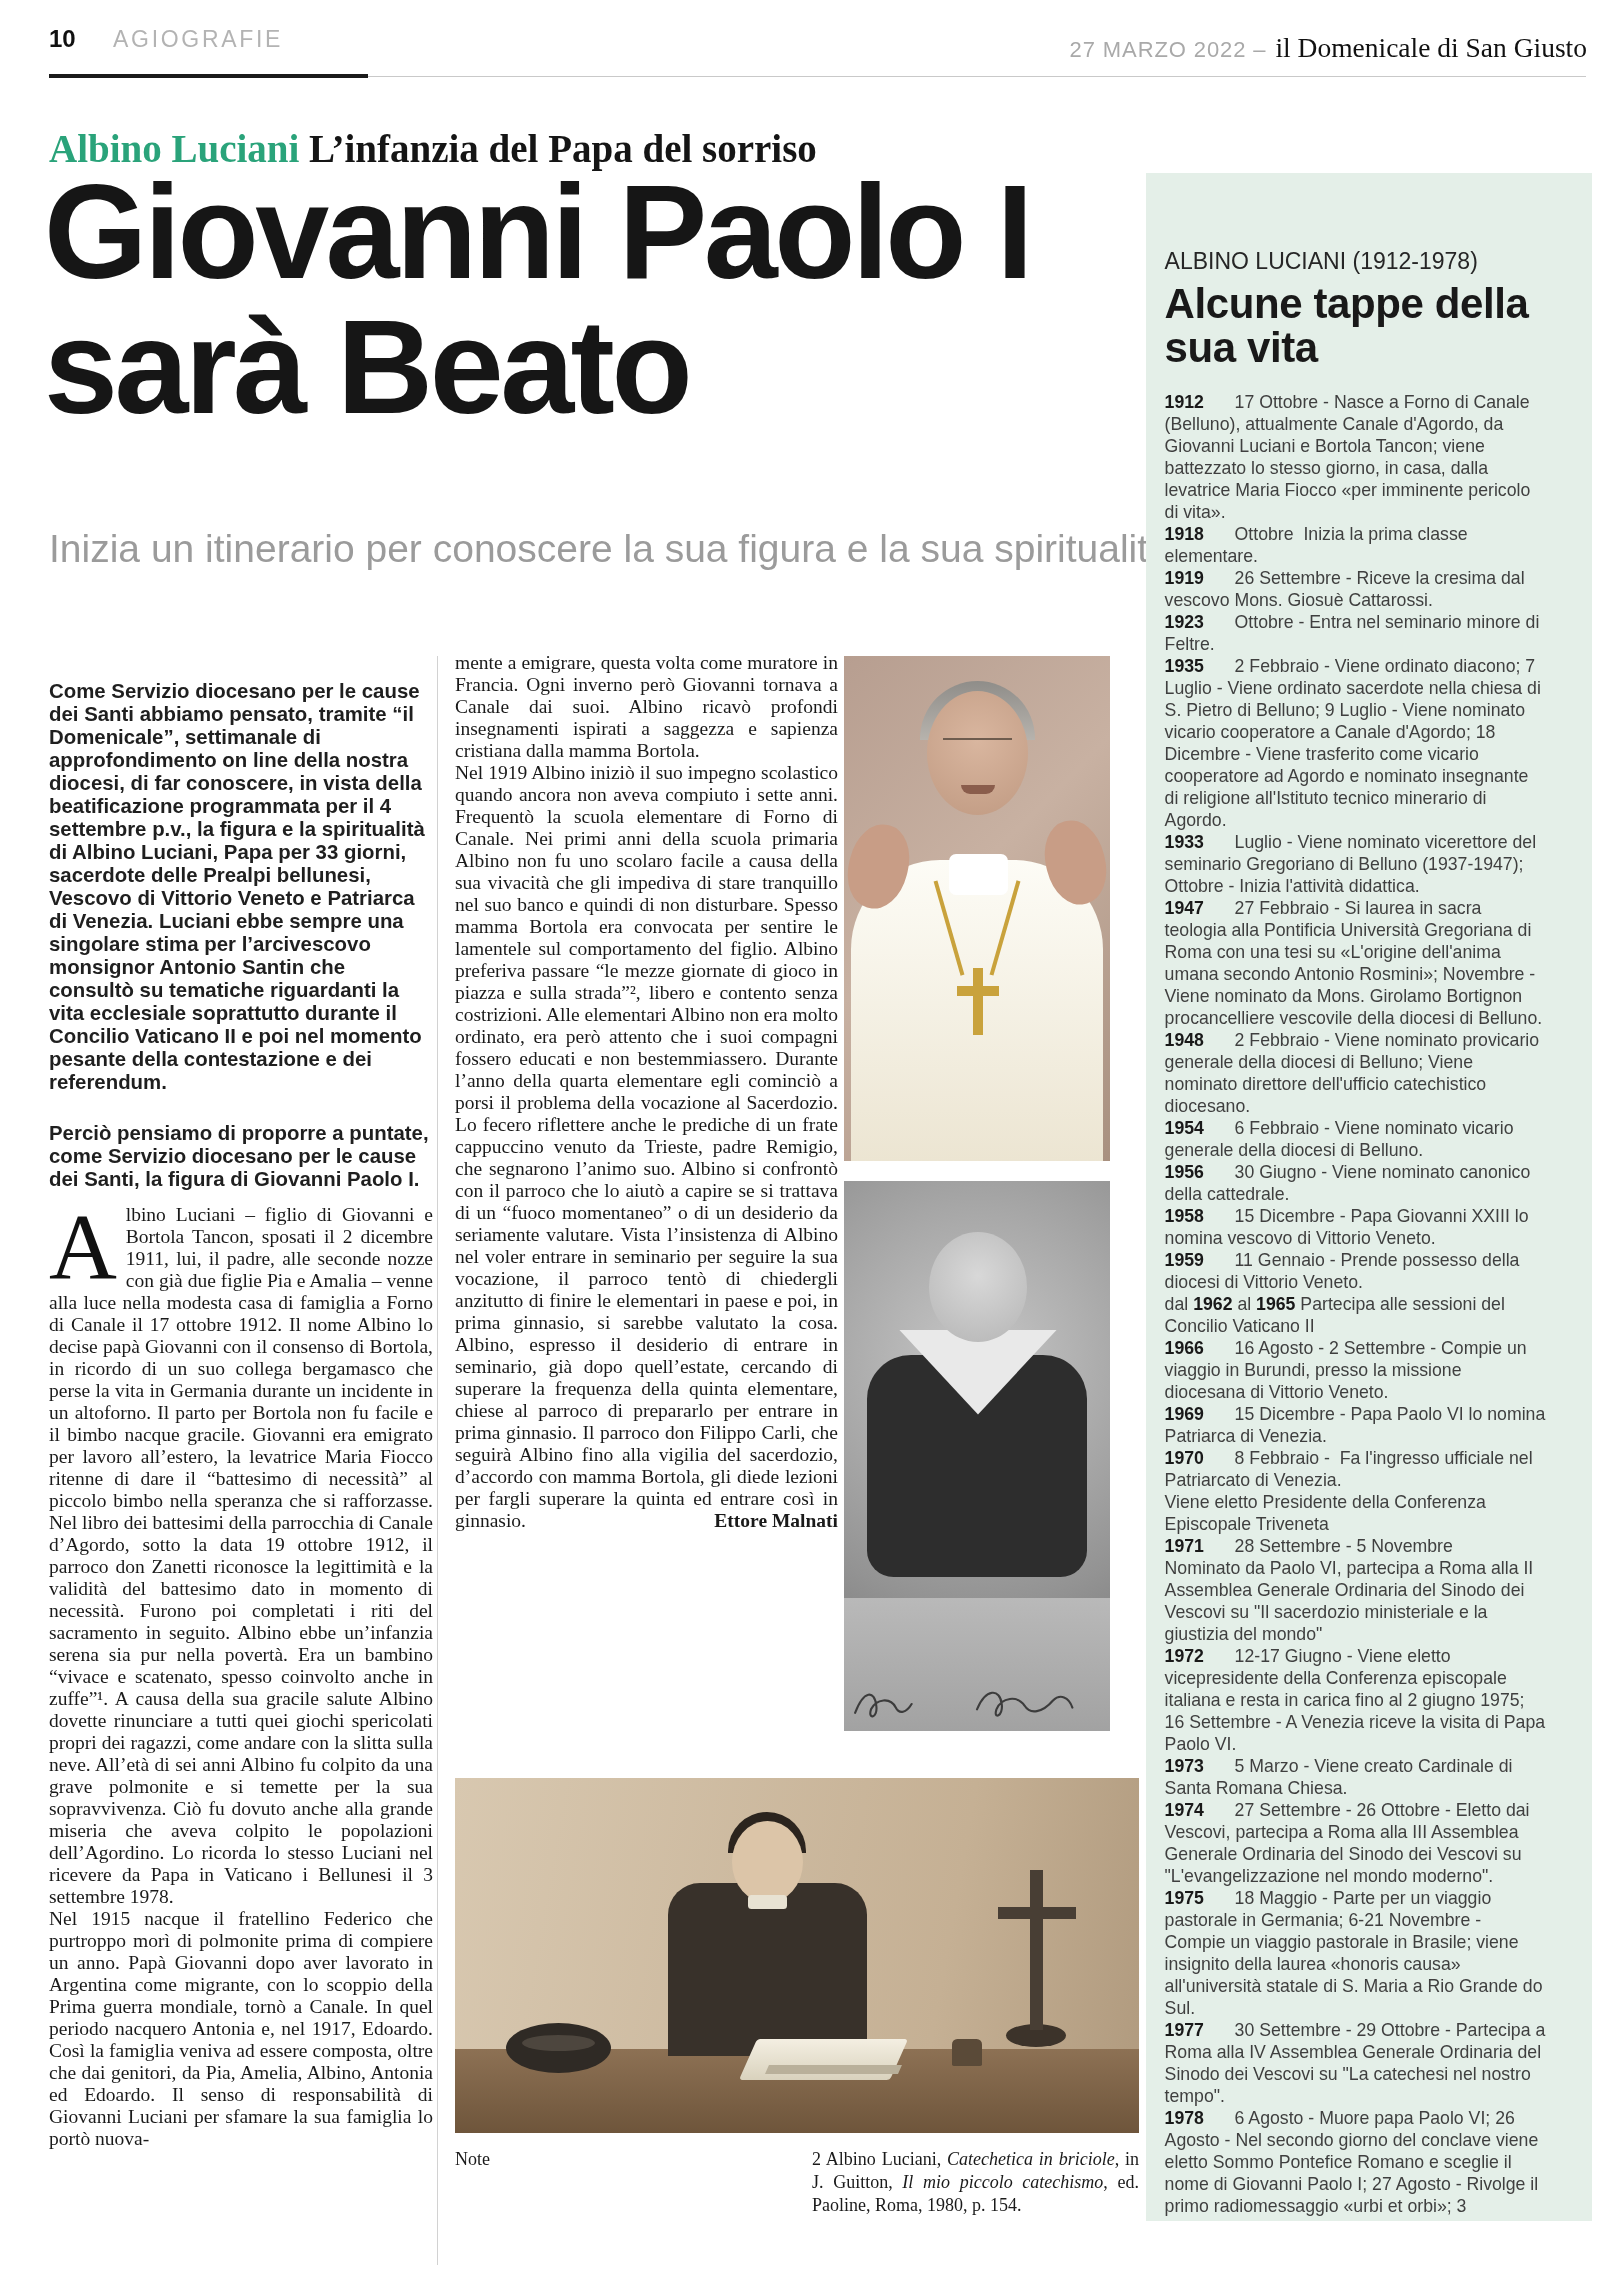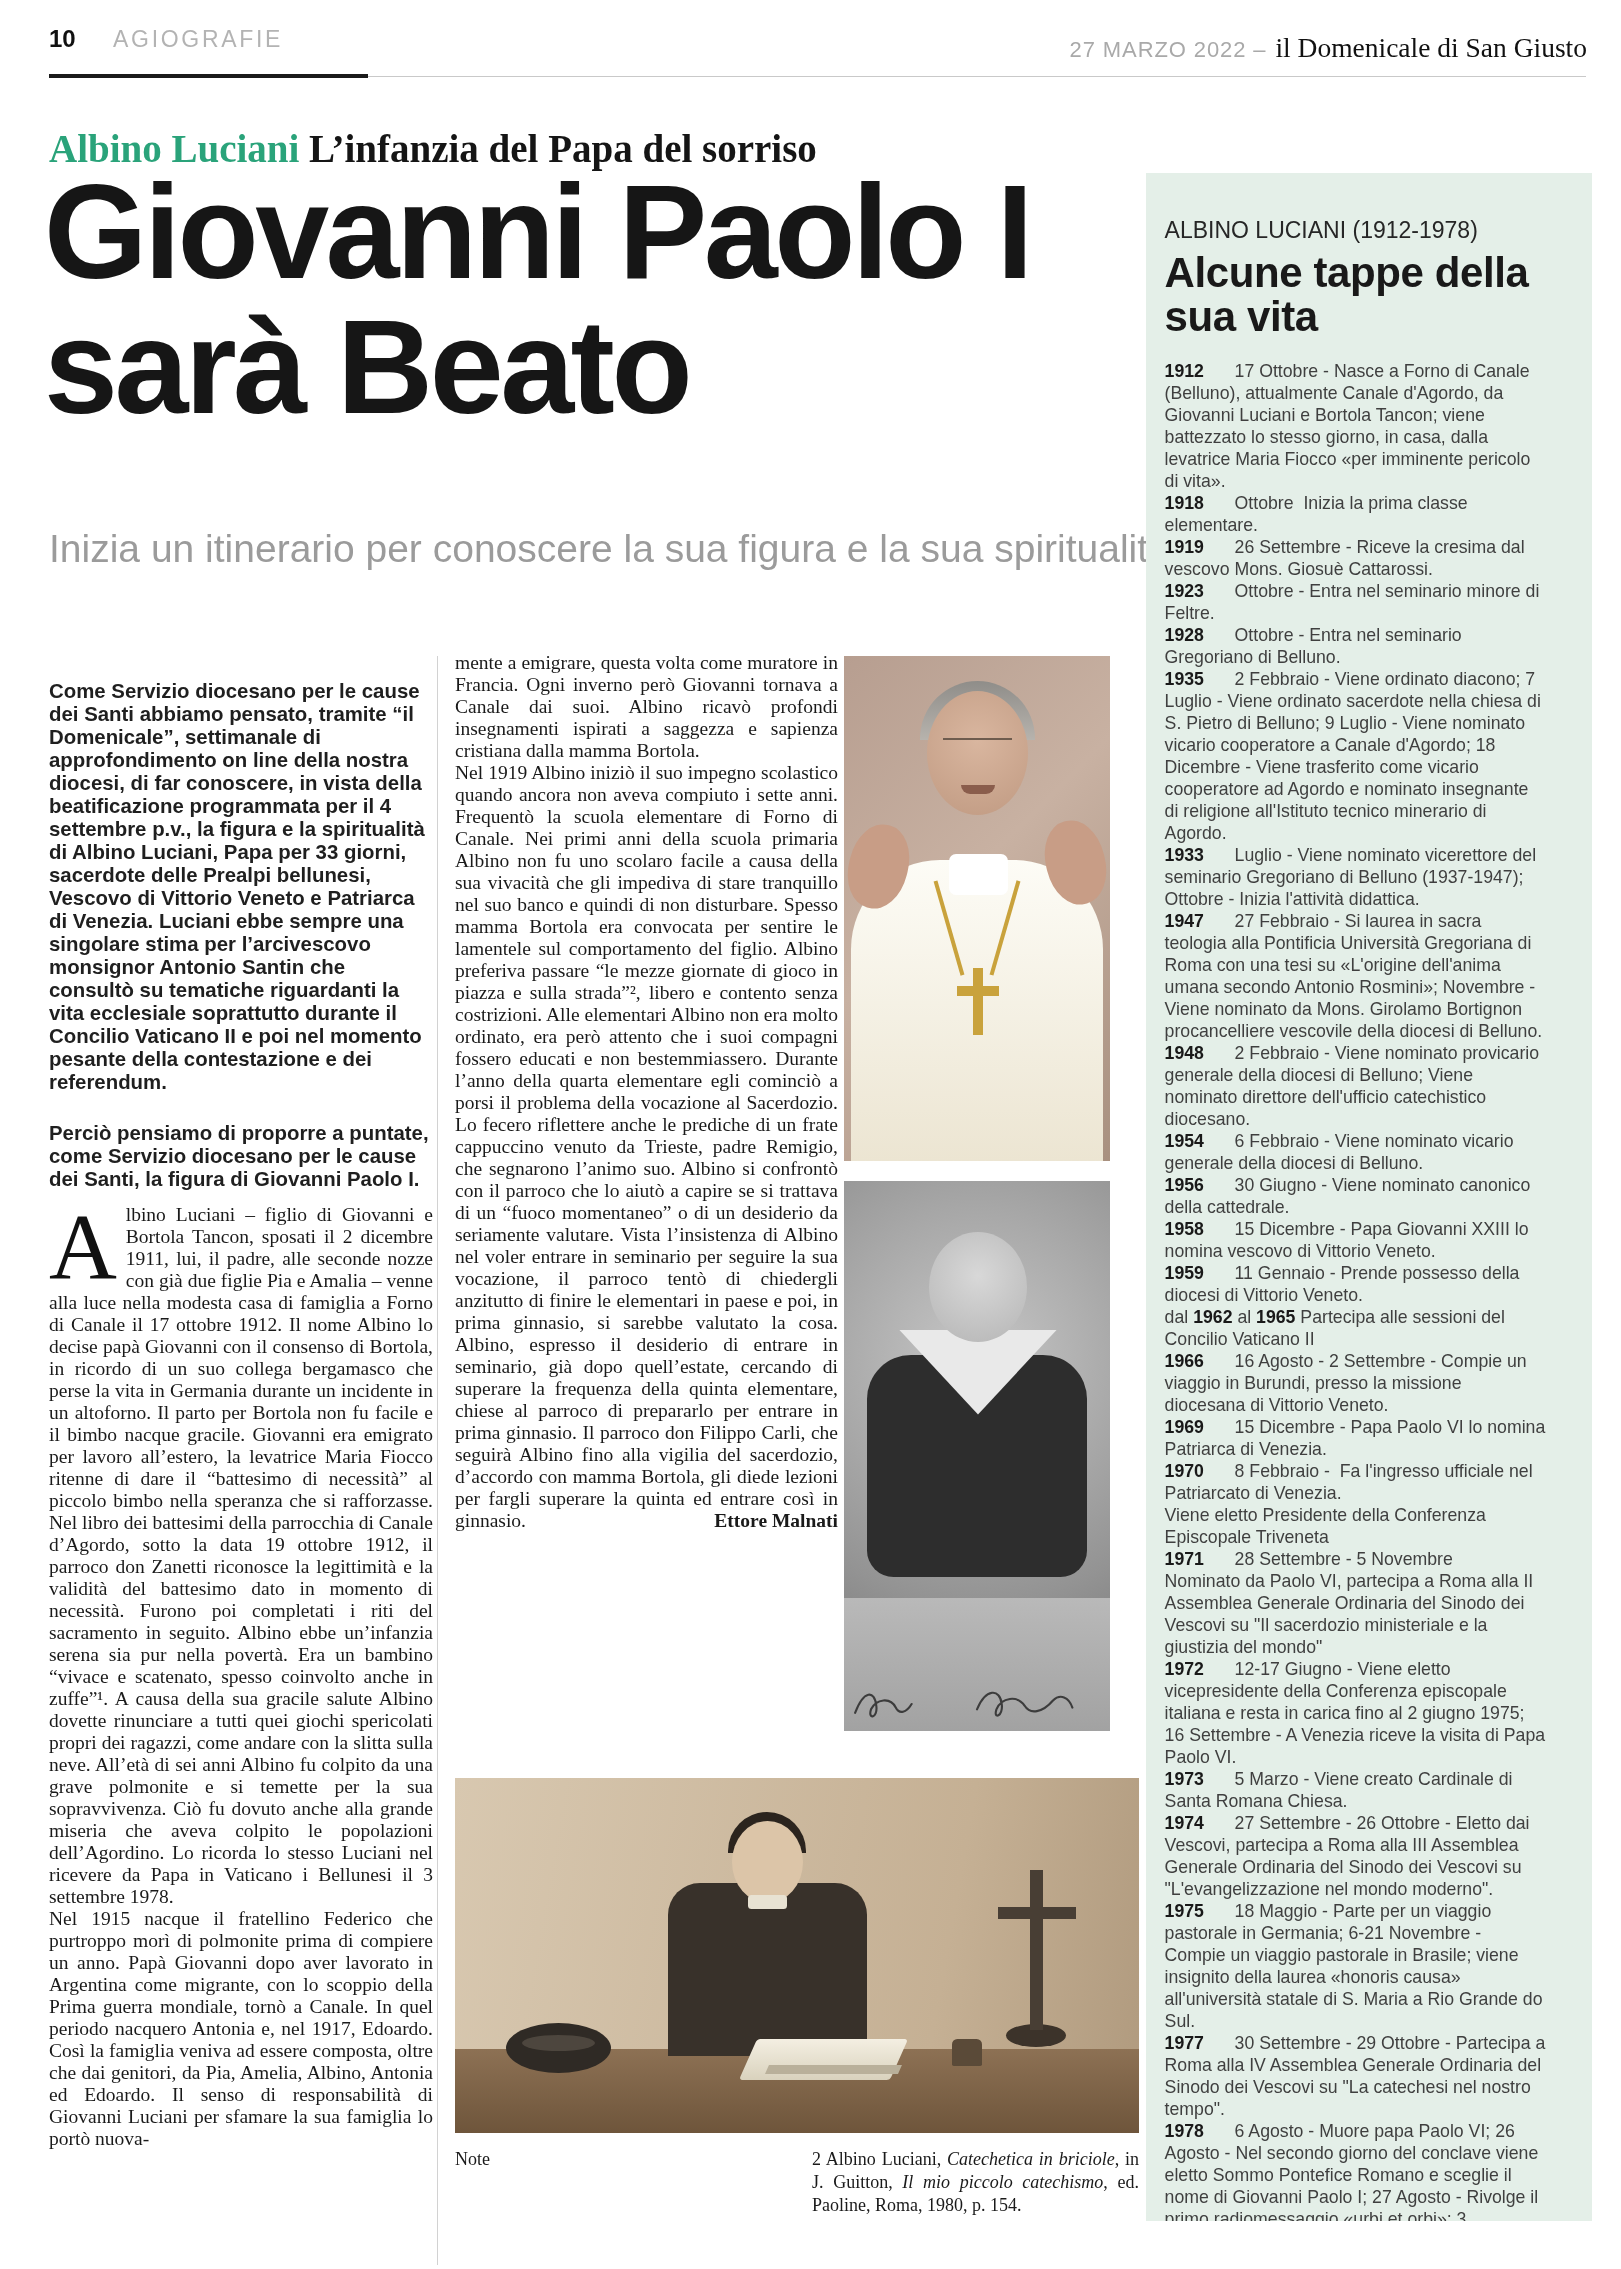--- a/index.html
+++ b/index.html
@@ -68,21 +68,21 @@
   .p3-hatband { position:absolute; left:67px; bottom:82px; width:73px; height:16px; border-radius:50%; background:#4d463e; }
   .p3-inkwell { position:absolute; left:497px; bottom:67px; width:30px; height:26.6px; border-radius:5.3px 5.3px 1.8px 1.8px; background:#5a4a38; }
   
   .notes { position:absolute; left:455px; top:2148px; width:684px; display:flex; gap:30px; }
   .note-col { width:327px; font-family:"Liberation Serif",serif; font-size:18px; line-height:23px; color:#1a1a1a; text-align:justify; }
   .note-label { display:block; }
   .seg-i { font-style:italic; }
   .seg-b { font-weight:bold; color:#191919; }
   
   .sidebar { position:absolute; left:1146px; top:173px; width:446px; height:2048px; background:#e4efe8; padding:44px 46px 35px 18.6px; overflow:hidden; }
-  .sb-label { font:23px/26.6px "Liberation Sans",sans-serif; color:#262626; margin-bottom:7px; }
+  .sb-label { font:23px/26.6px "Liberation Sans",sans-serif; color:#262626; margin-bottom:7px;margin-top:31px; }
   .sb-title { font:bold 42px/44px "Liberation Sans",sans-serif; color:#191919; letter-spacing:-0.4px; margin-bottom:21px; }
   .tl-entry { font:17.7px/22px "Liberation Sans",sans-serif; color:#3f3f3f; text-align:left; }
   .tl-year { display:inline-block; min-width:70px; font-weight:bold; color:#191919; }
 </style>
 </head>
 <body>
 
 <div id="page">
 
   <div class="hdr-pageno">10</div>
@@ -173,21 +173,20 @@
   </div>
 
   <div class="sidebar">
     <div class="sb-label">ALBINO LUCIANI (1912-1978)</div>
     <div class="sb-title">Alcune tappe della sua vita</div>
     <div>
         <p class="tl-entry"><span class="tl-year">1912</span><span>17 Ottobre - Nasce a Forno di Canale (Belluno), attualmente Canale d'Agordo, da Giovanni Luciani e Bortola Tancon; viene battezzato lo stesso giorno, in casa, dalla levatrice Maria Fiocco «per imminente pericolo di vita».</span></p>
         <p class="tl-entry"><span class="tl-year">1918</span><span>Ottobre&nbsp; Inizia la prima classe elementare.</span></p>
         <p class="tl-entry"><span class="tl-year">1919</span><span>26 Settembre - Riceve la cresima dal vescovo Mons. Giosuè Cattarossi.</span></p>
         <p class="tl-entry"><span class="tl-year">1923</span><span>Ottobre - Entra nel seminario minore di Feltre.</span></p>
-        <p class="tl-entry"><span class="tl-year">1928</span><span>Ottobre - Entra nel seminario Gregoriano di Belluno.</span></p>
         <p class="tl-entry"><span class="tl-year">1935</span><span>2 Febbraio - Viene ordinato diacono; 7 Luglio - Viene ordinato sacerdote nella chiesa di S. Pietro di Belluno; 9 Luglio - Viene nominato vicario cooperatore a Canale d'Agordo; 18 Dicembre - Viene trasferito come vicario cooperatore ad Agordo e nominato insegnante di religione all'Istituto tecnico minerario di Agordo.</span></p>
         <p class="tl-entry"><span class="tl-year">1933</span><span>Luglio - Viene nominato vicerettore del seminario Gregoriano di Belluno (1937-1947); Ottobre - Inizia l'attività didattica.</span></p>
         <p class="tl-entry"><span class="tl-year">1947</span><span>27 Febbraio - Si laurea in sacra teologia alla Pontificia Università Gregoriana di Roma con una tesi su «L'origine dell'anima umana secondo Antonio Rosmini»; Novembre - Viene nominato da Mons. Girolamo Bortignon procancelliere vescovile della diocesi di Belluno.</span></p>
         <p class="tl-entry"><span class="tl-year">1948</span><span>2 Febbraio - Viene nominato provicario generale della diocesi di Belluno; Viene nominato direttore dell'ufficio catechistico diocesano.</span></p>
         <p class="tl-entry"><span class="tl-year">1954</span><span>6 Febbraio - Viene nominato vicario generale della diocesi di Belluno.</span></p>
         <p class="tl-entry"><span class="tl-year">1956</span><span>30 Giugno - Viene nominato canonico della cattedrale.</span></p>
         <p class="tl-entry"><span class="tl-year">1958</span><span>15 Dicembre - Papa Giovanni XXIII lo nomina vescovo di Vittorio Veneto.</span></p>
         <p class="tl-entry"><span class="tl-year">1959</span><span>11 Gennaio - Prende possesso della diocesi di Vittorio Veneto.</span></p>
         <p class="tl-entry"><span>dal </span><span class="seg-b">1962</span><span> al </span><span class="seg-b">1965</span><span> Partecipa alle sessioni del Concilio Vaticano II</span></p>
         <p class="tl-entry"><span class="tl-year">1966</span><span>16 Agosto - 2 Settembre - Compie un viaggio in Burundi, presso la missione diocesana di Vittorio Veneto.</span></p>

